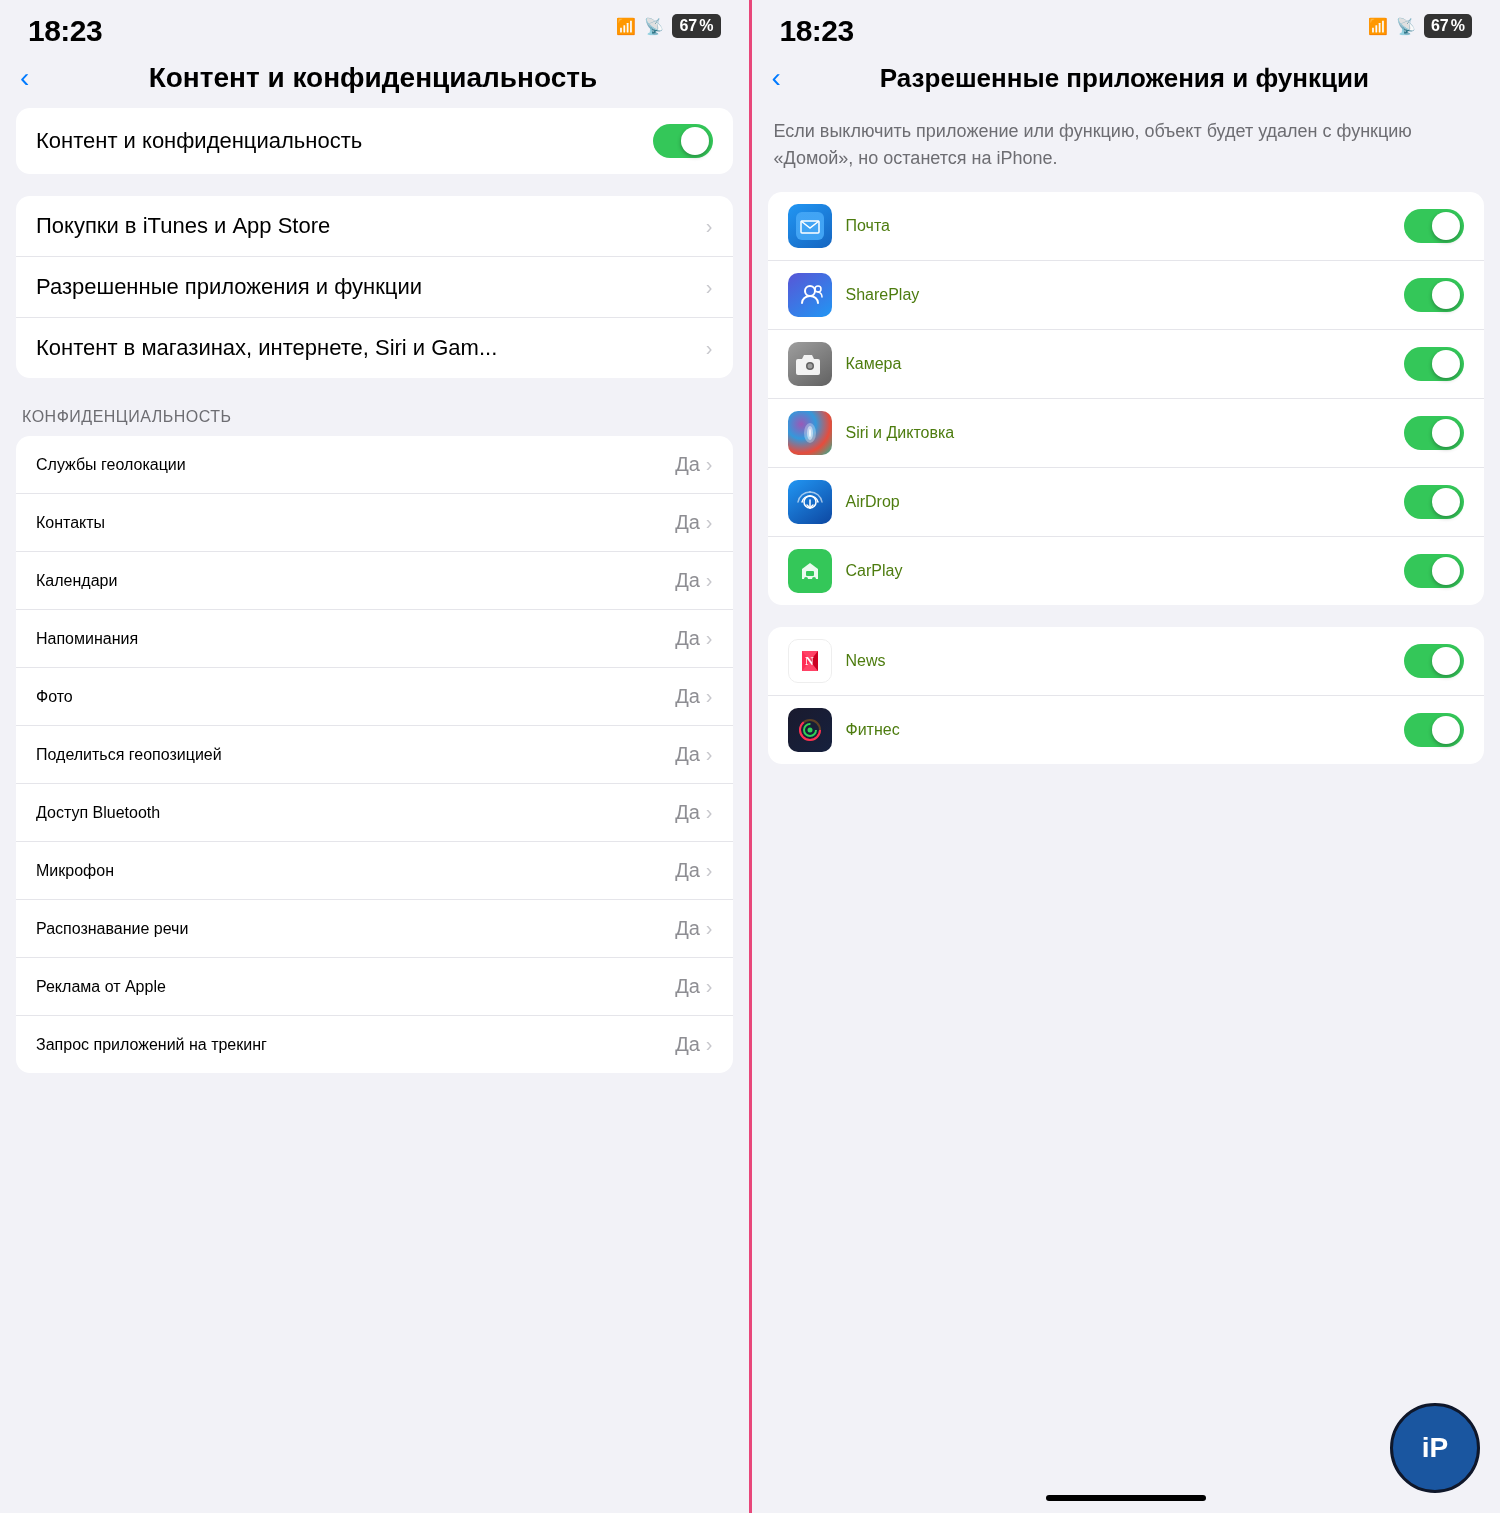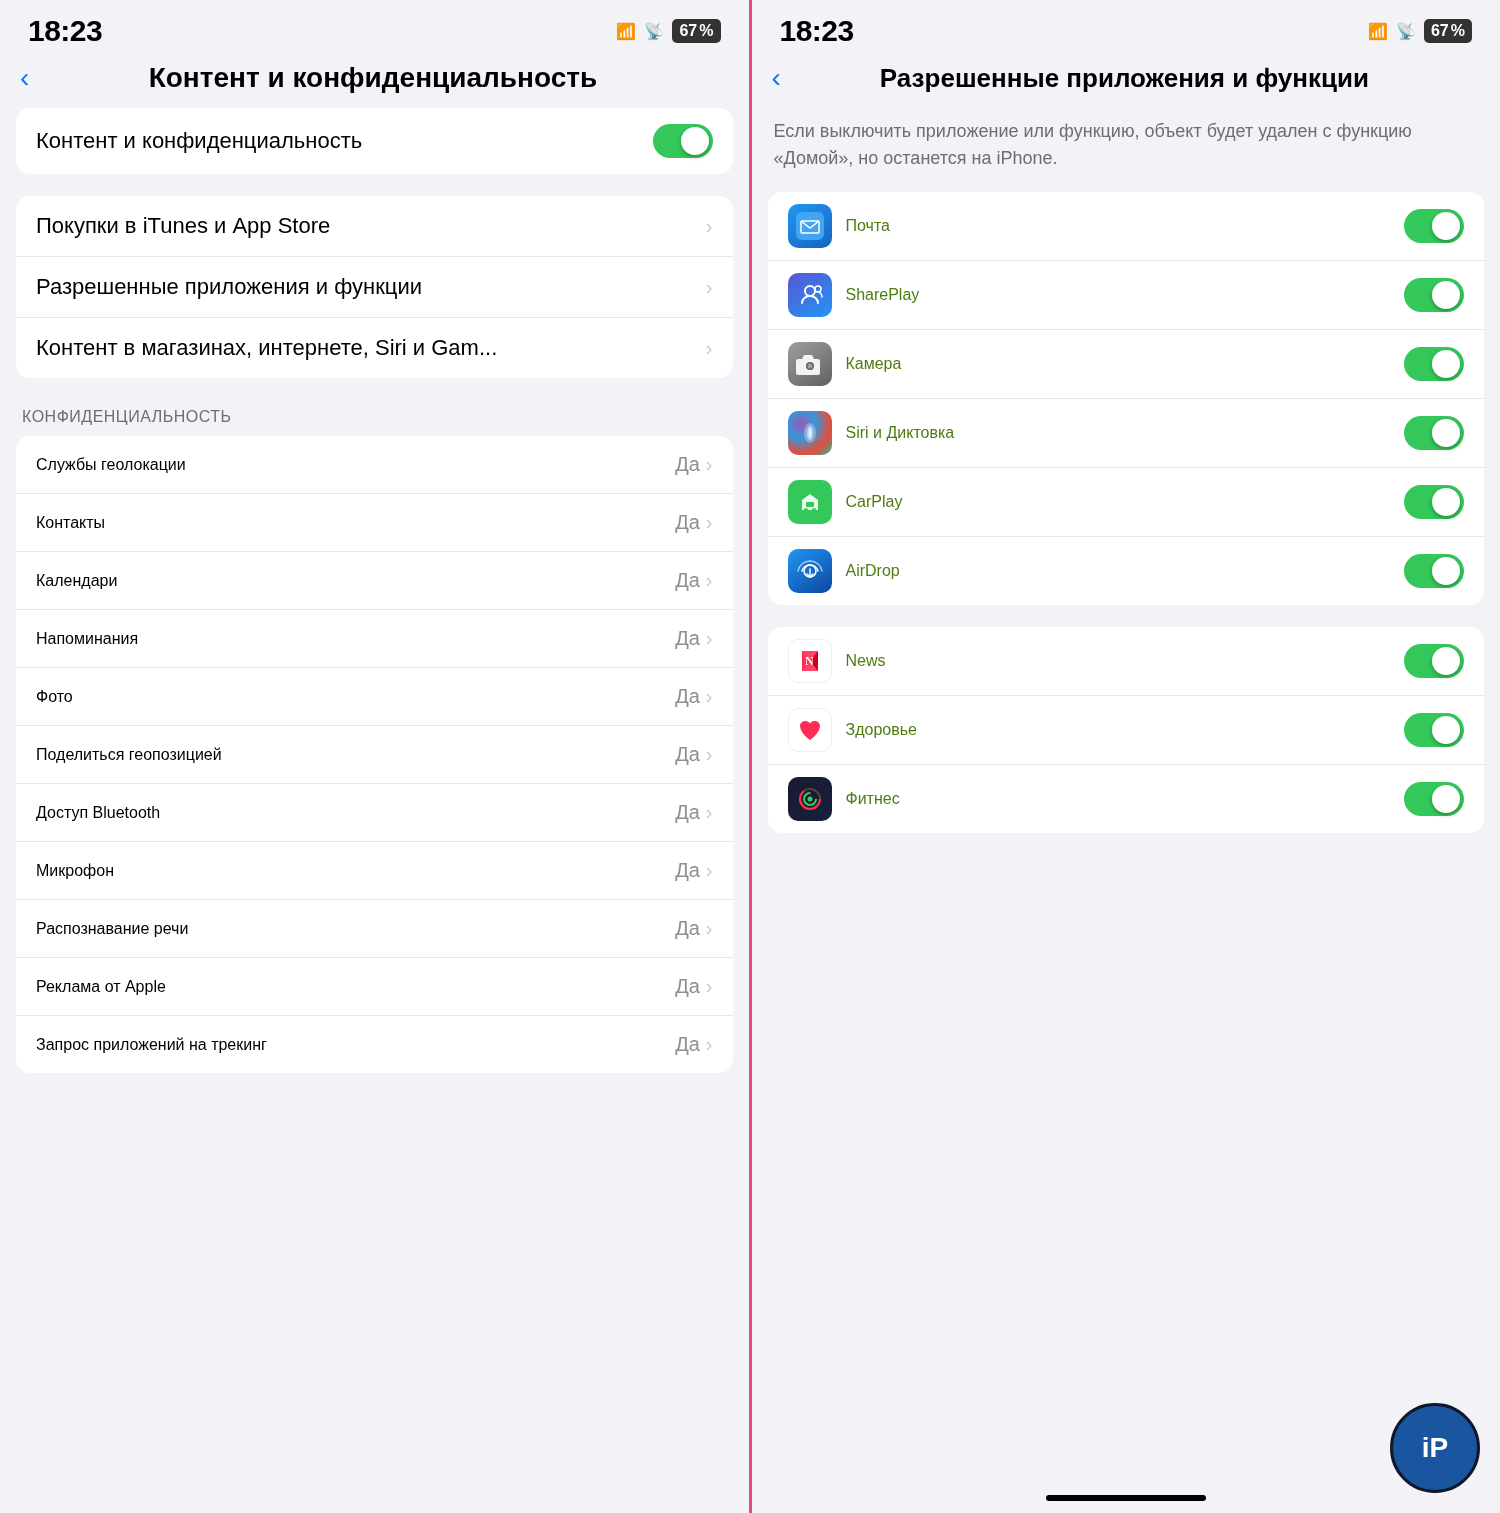--- a/index.html
+++ b/index.html
@@ -17,21 +17,21 @@
       background: #f2f2f7;
       display: flex;
       flex-direction: column;
       position: relative;
       overflow: hidden;
     }
 
     .status-bar {
       display: flex;
       justify-content: space-between;
-      align-items: center;
+      align-items: flex-start;
       padding: 14px 28px 8px;
       background: #f2f2f7;
       gap: 44px;
     }
 
     .status-time {
       font-size: 30px;
       font-weight: 600;
       color: #000;
       letter-spacing: -0.5px;
@@ -498,81 +498,70 @@
               <ellipse cx="14" cy="14" rx="1" ry="4" fill="white" opacity="0.8"></ellipse>
             </svg>
           </div>
           <span class="app-label">Siri и Диктовка</span>
         </div>
         <div class="toggle"></div>
       </div>
 
       <div class="app-item">
         <div class="app-left">
-          <div class="app-icon icon-carplay">
-            <svg width="28" height="28" viewBox="0 0 28 28" fill="none">
-              <path d="M14 6 L22 12 L22 22 L6 22 L6 12 Z" fill="white" opacity="0.9"></path>
-              <circle cx="10" cy="22" r="2" fill="#34c759"></circle>
-              <circle cx="18" cy="22" r="2" fill="#34c759"></circle>
-              <rect x="10" y="14" width="8" height="5" rx="1" fill="#34c759"></rect>
-            </svg>
-          </div>
-          <span class="app-label">CarPlay</span>
-        </div>
-        <div class="toggle"></div>
-      </div>
-
-      <div class="app-item">
-        <div class="app-left">
           <div class="app-icon icon-airdrop">
             <svg width="28" height="28" viewBox="0 0 28 28" fill="none">
               <circle cx="14" cy="14" r="6" stroke="white" stroke-width="1.5" fill="none"></circle>
               <path d="M14 8 A8 8 0 0 1 22 14" stroke="white" stroke-width="1.5" fill="none" stroke-linecap="round"></path>
               <path d="M14 8 A8 8 0 0 0 6 14" stroke="white" stroke-width="1.5" fill="none" stroke-linecap="round"></path>
               <path d="M14 4 A12 12 0 0 1 26 14" stroke="white" stroke-width="1.5" fill="none" stroke-linecap="round" opacity="0.6"></path>
               <path d="M14 4 A12 12 0 0 0 2 14" stroke="white" stroke-width="1.5" fill="none" stroke-linecap="round" opacity="0.6"></path>
               <line x1="14" y1="12" x2="14" y2="20" stroke="white" stroke-width="1.5" stroke-linecap="round"></line>
               <polyline points="11,17 14,20 17,17" stroke="white" stroke-width="1.5" fill="none" stroke-linecap="round" stroke-linejoin="round"></polyline>
             </svg>
           </div>
           <span class="app-label">AirDrop</span>
         </div>
         <div class="toggle"></div>
       </div>
+
+      <div class="app-item">
+        <div class="app-left">
+          <div class="app-icon icon-carplay">
+            <svg width="28" height="28" viewBox="0 0 28 28" fill="none">
+              <path d="M14 6 L22 12 L22 22 L6 22 L6 12 Z" fill="white" opacity="0.9"></path>
+              <circle cx="10" cy="22" r="2" fill="#34c759"></circle>
+              <circle cx="18" cy="22" r="2" fill="#34c759"></circle>
+              <rect x="10" y="14" width="8" height="5" rx="1" fill="#34c759"></rect>
+            </svg>
+          </div>
+          <span class="app-label">CarPlay</span>
+        </div>
+        <div class="toggle"></div>
+      </div>
     </div>
 
     <div class="apps-card">
 
       <div class="app-item">
         <div class="app-left">
           <div class="app-icon" style="background:#fff; border:1px solid #eee; border-radius:10px; overflow:hidden; display:flex; align-items:center; justify-content:center;">
             <svg width="36" height="36" viewBox="0 0 36 36">
               <rect width="36" height="36" rx="8" fill="white"></rect>
               <path d="M10 8 L26 8 L26 28 L10 28 Z" fill="#ff2d55" opacity="0.9"></path>
               <path d="M10 8 L18 18 L10 28 Z" fill="#ff2d55"></path>
               <path d="M18 18 L26 8 L26 28 Z" fill="#cc0022"></path>
               <text x="13" y="22" font-size="12" font-weight="900" fill="white" font-family="serif">N</text>
             </svg>
           </div>
           <span class="app-label">News</span>
         </div>
         <div class="toggle"></div>
       </div>
 
-      <div class="app-item">
-        <div class="app-left">
-          <div class="app-icon" style="background:#fff; border:1px solid #eee; border-radius:10px; display:flex; align-items:center; justify-content:center;">
-            <svg width="28" height="28" viewBox="0 0 28 28" fill="none">
-              <path d="M14 24 C14 24 4 17 4 10 C4 7 6.5 5 9.5 5 C11.5 5 13 6 14 7.5 C15 6 16.5 5 18.5 5 C21.5 5 24 7 24 10 C24 17 14 24 14 24Z" fill="#ff2d55"></path>
-            </svg>
-          </div>
-          <span class="app-label">Здоровье</span>
-        </div>
-        <div class="toggle"></div>
-      </div>
 
       <div class="app-item">
         <div class="app-left">
           <div class="app-icon" style="background: linear-gradient(135deg, #1a1a2e, #16213e); border-radius:10px; overflow:hidden; display:flex; align-items:center; justify-content:center;">
             <svg width="28" height="28" viewBox="0 0 28 28" fill="none">
               <circle cx="14" cy="14" r="10" stroke="#ff9500" stroke-width="2" fill="none" opacity="0.3"></circle>
               <circle cx="14" cy="14" r="10" stroke="#ff2d55" stroke-width="2" fill="none" stroke-dasharray="40 23" stroke-dashoffset="0"></circle>
               <circle cx="14" cy="14" r="6" stroke="#30d158" stroke-width="2" fill="none" stroke-dasharray="28 10"></circle>
               <circle cx="14" cy="14" r="2.5" fill="#30d158"></circle>
             </svg>

